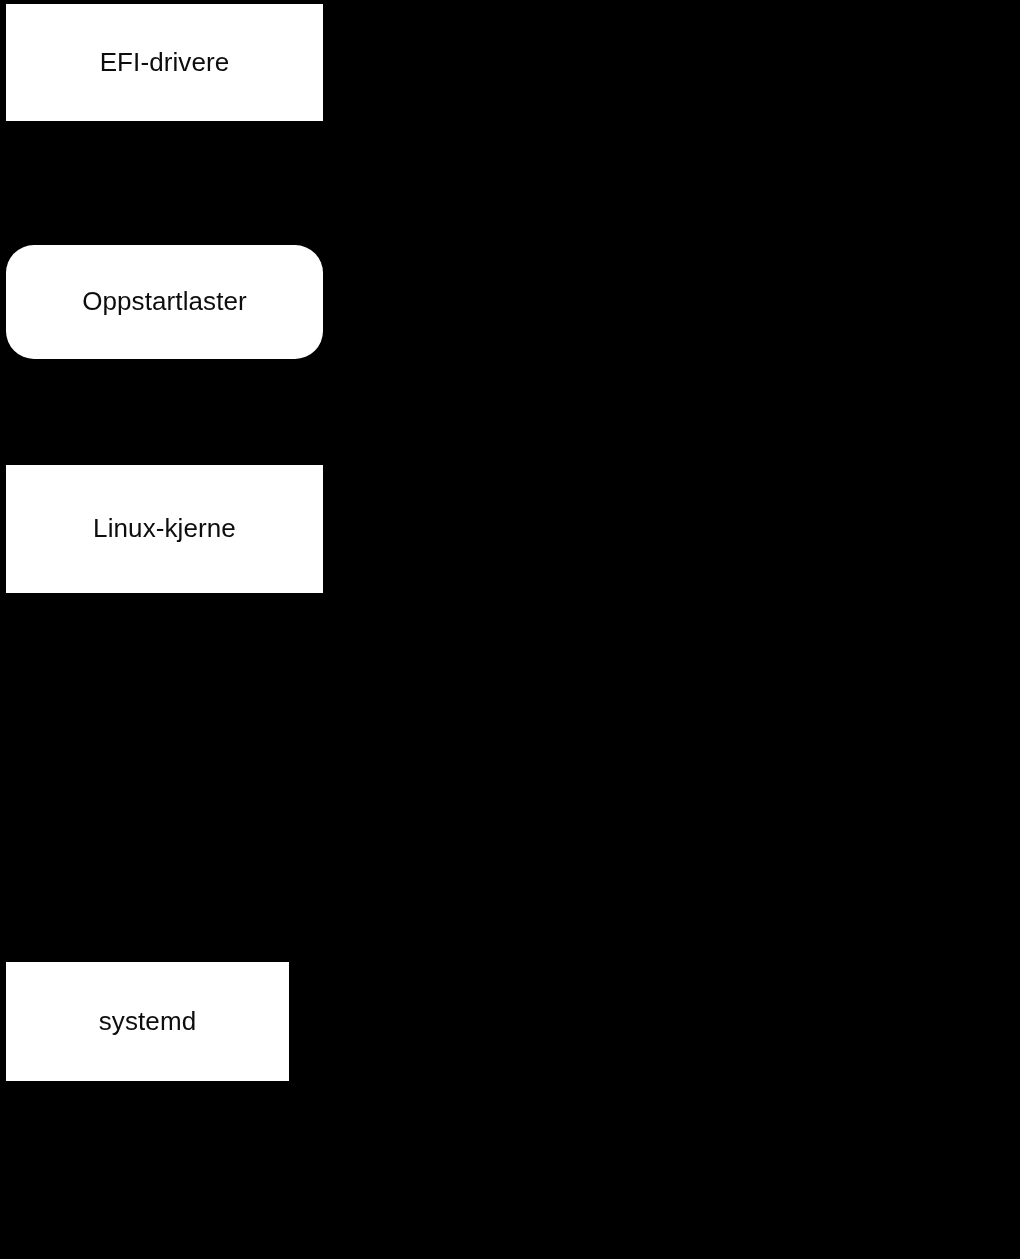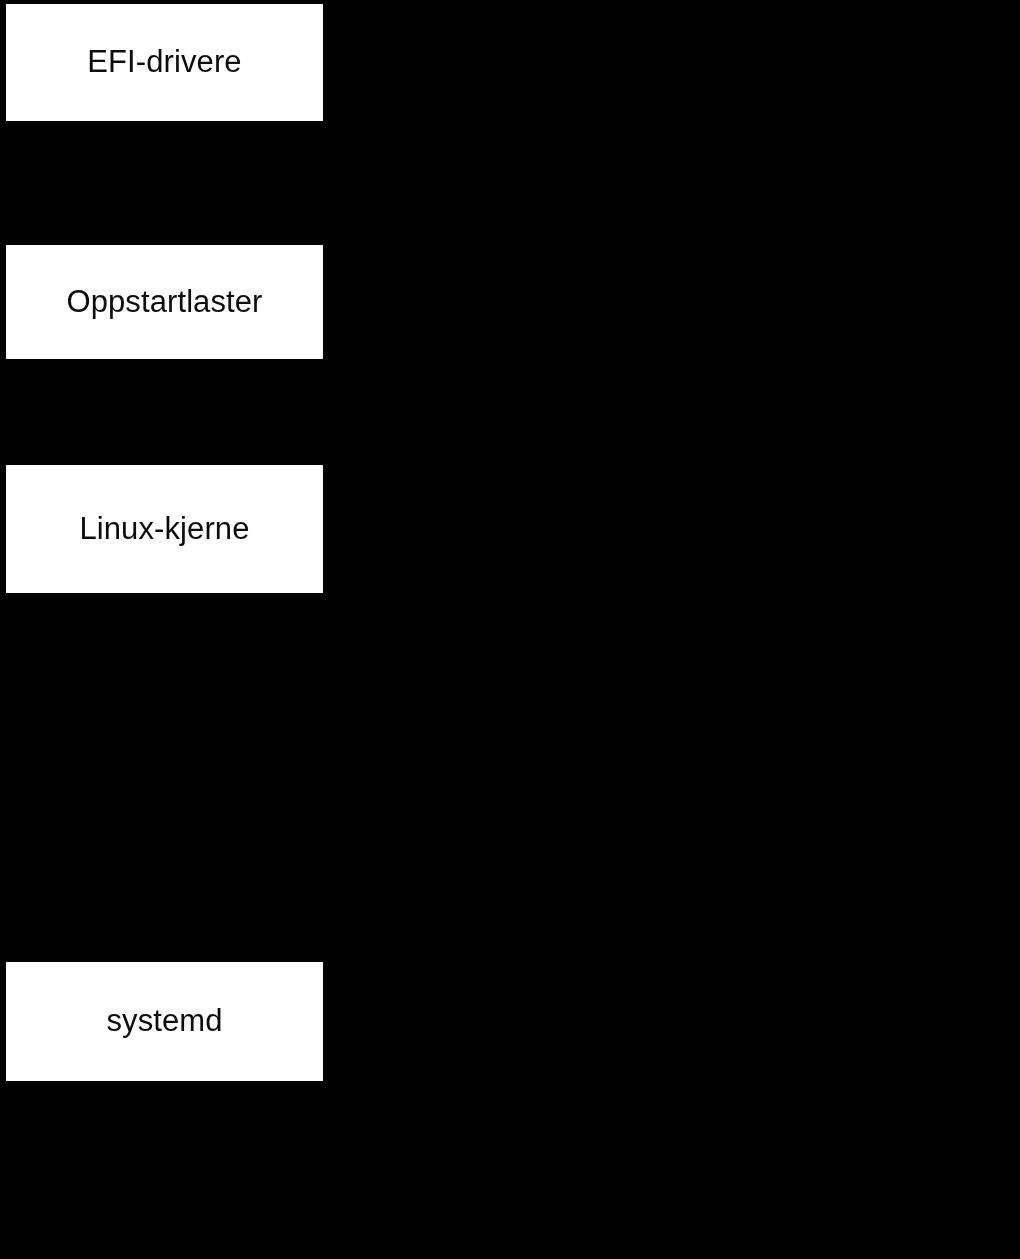--- a/index.html
+++ b/index.html
@@ -24,46 +24,46 @@
     background: #ffffff;
     color: #000000;
     display: flex;
     align-items: center;
     justify-content: center;
     box-sizing: border-box;
     overflow: hidden;
   }
   .stage-label {
     font-family: "Liberation Sans", sans-serif;
-    font-size: 31px;
+    font-size: 26px;
     font-weight: 400;
     line-height: 1;
     letter-spacing: 0.1px;
     color: #0d0d0d;
     white-space: nowrap;
     text-align: center;
     position: relative;
     top: -1px;
   }
 </style>
 </head>
 <body style="background: rgb(0, 0, 0);">
 
 <div id="canvas" style="width: 1020px; height: 1259px; background: rgb(0, 0, 0);">
 
   <div class="stage-box" style="left: 6px; top: 4px; width: 317px; height: 117px;">
     <span class="stage-label">EFI-drivere</span>
   </div>
 
-  <div class="stage-box" style="left: 6px; top: 245px; width: 317px; height: 114px;">
+  <div class="stage-box" style="left: 6px; top: 245px; width: 317px; height: 114px; border-radius: 28px;">
     <span class="stage-label">Oppstartlaster</span>
   </div>
 
   <div class="stage-box" style="left: 6px; top: 465px; width: 317px; height: 128px;">
     <span class="stage-label">Linux-kjerne</span>
   </div>
 
 
-  <div class="stage-box" style="left: 6px; top: 962px; width: 317px; height: 119px;">
+  <div class="stage-box" style="left: 6px; top: 962px; width: 283px; height: 119px;">
     <span class="stage-label">systemd</span>
   </div>
 
 </div>
 
 </body></html>

